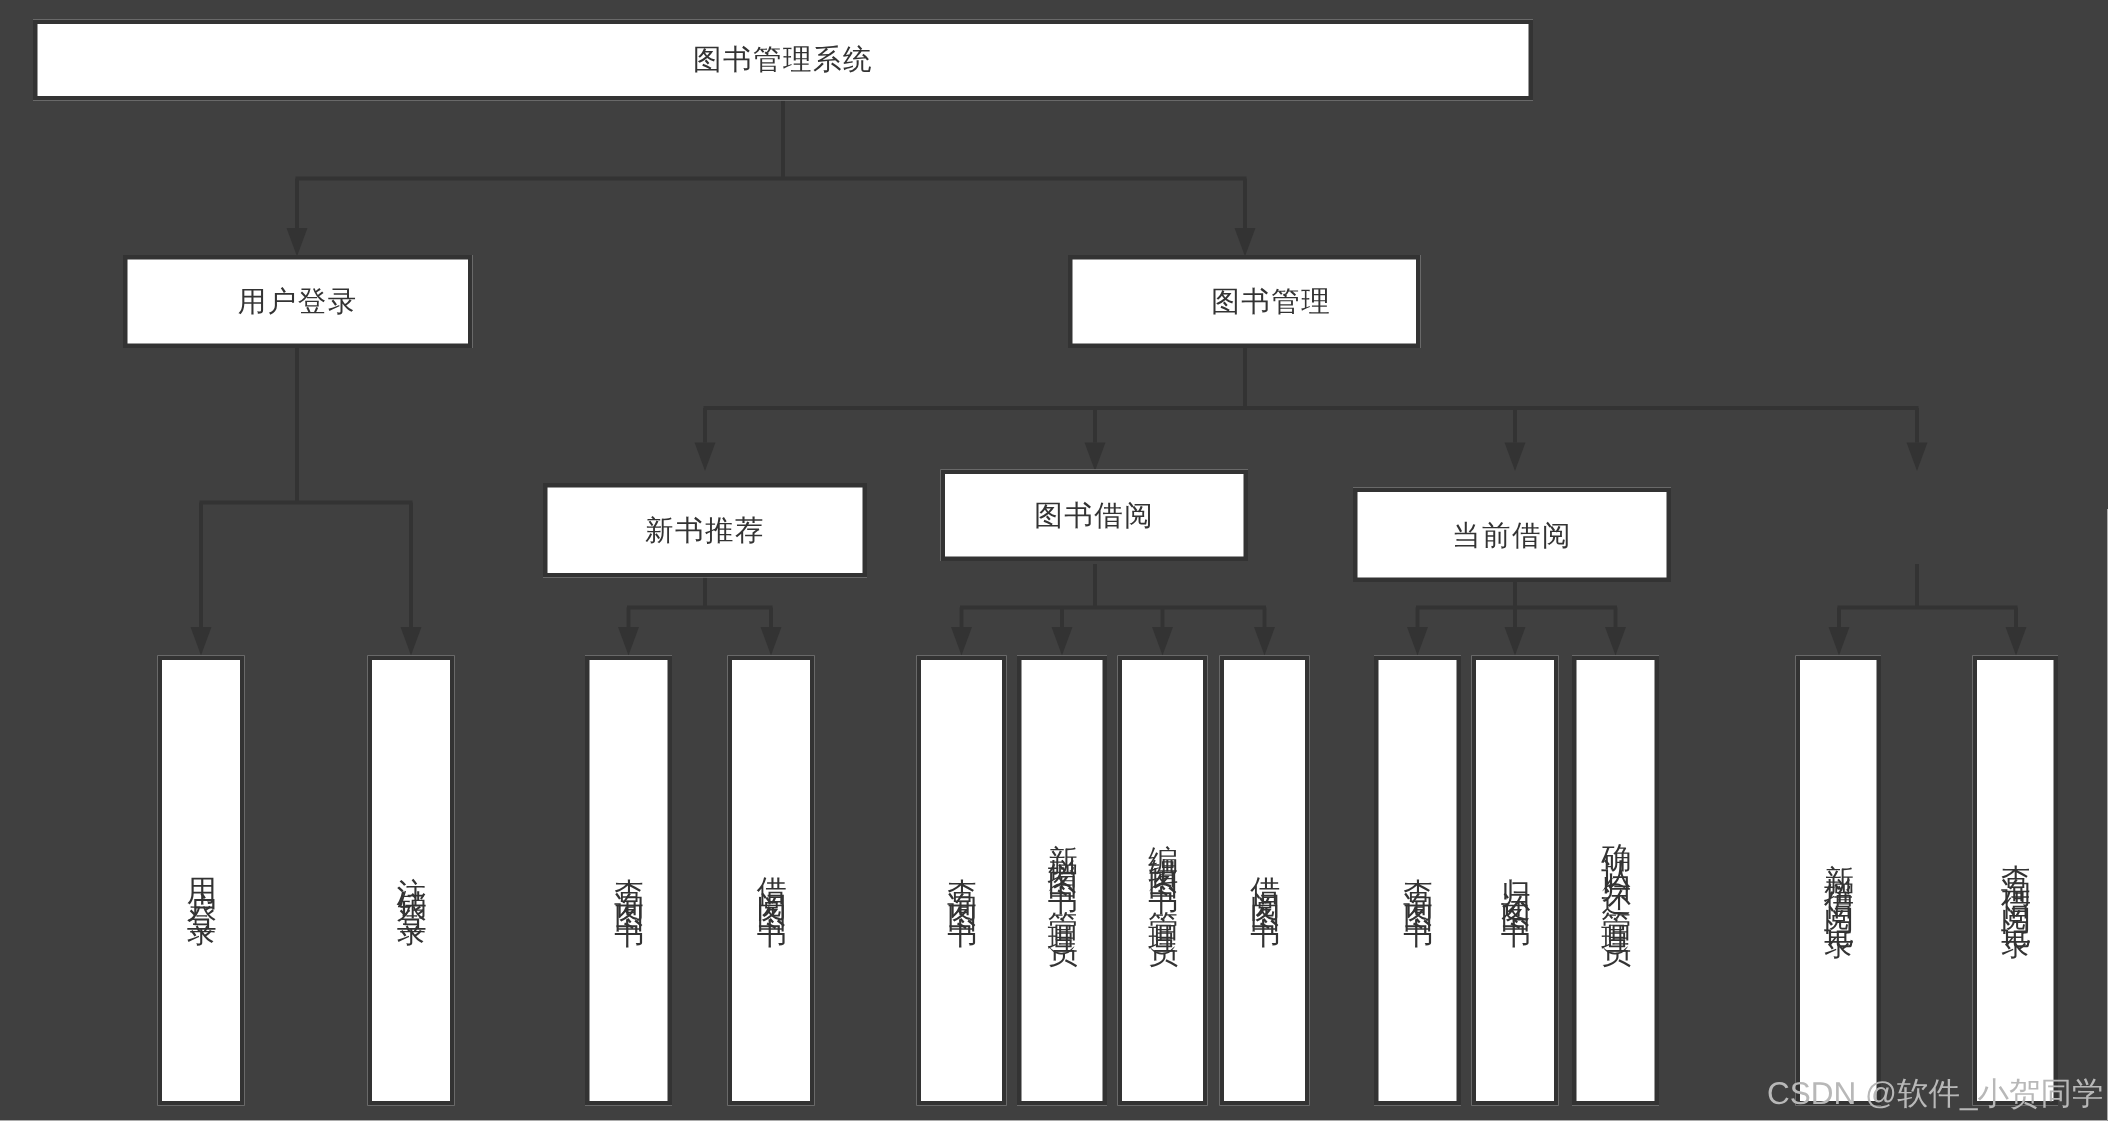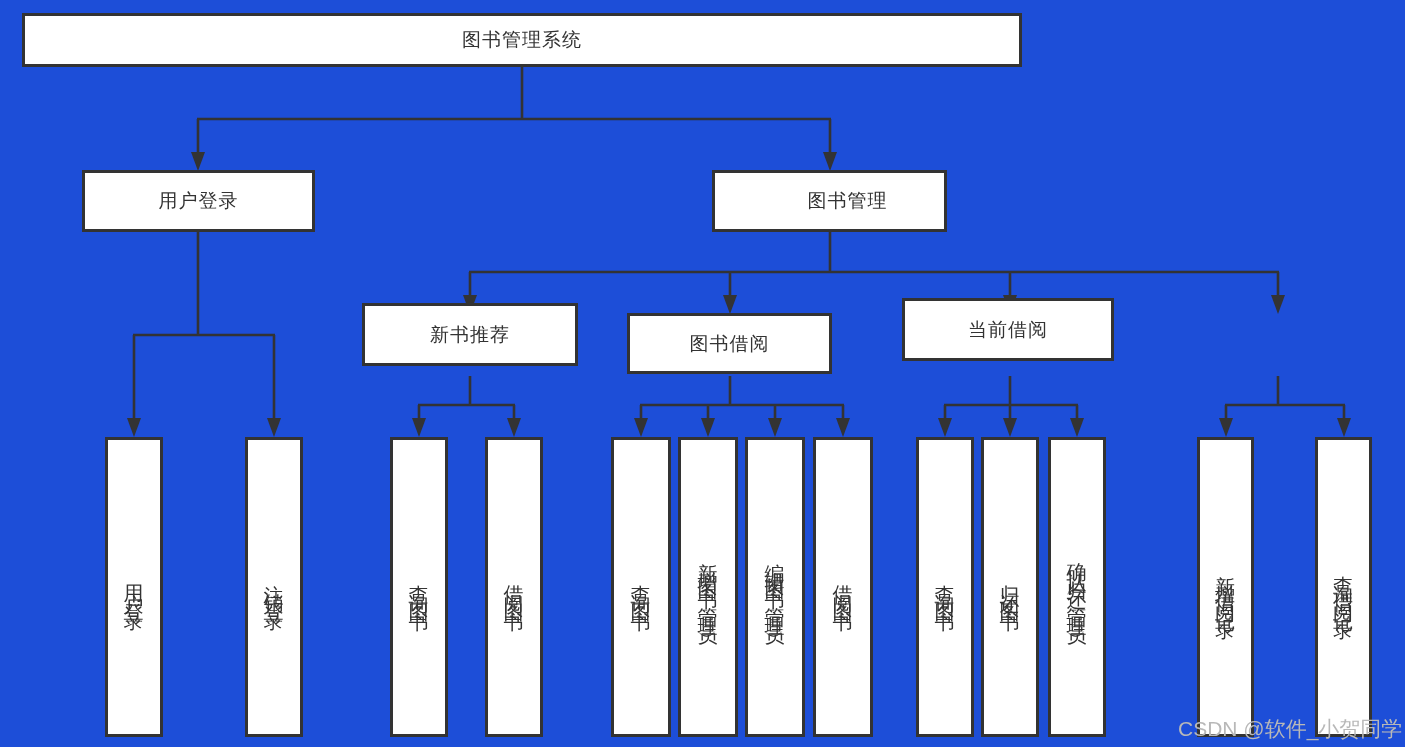--- a/index.html
+++ b/index.html
@@ -8,21 +8,21 @@
     --text: #333333;
     --wm: #b8b8b8;
   }
   * { margin: 0; padding: 0; }
   html, body { background: #ffffff; }
   body { font-family: "Liberation Sans", "DejaVu Sans", sans-serif; }
   .canvas {
     position: relative;
     width: 1405px;
     height: 747px;
-    background: #1d4ed8;
+    background: #404040;
     overflow: hidden;
   }
   .connectors {
     position: absolute;
     left: 0; top: 0;
     width: 1405px; height: 747px;
   }
   .connectors path {
     stroke: var(--line);
     stroke-width: 2.6;
@@ -112,23 +112,23 @@
     <path d="M1278 376 V405 M1225 405 H1345 M1226 405 V419 M1344 405 V419"></path>
     <polygon points="1219,418 1233,418 1226,437"></polygon>
     <polygon points="1337,418 1351,418 1344,437"></polygon>
   </svg>
 
   <div class="hbox" style="left:22px; top:13px; width:1000px; height:54px;">图书管理系统</div>
 
   <div class="hbox" style="left:82px; top:170px; width:233px; height:62px;">用户登录</div>
   <div class="hbox" style="left:712px; top:170px; width:235px; height:62px;padding-left:36px;">图书管理</div>
 
-  <div class="hbox" style="left:362px; top:303px; width:216px; height:63px;text-align:right;">新书推荐</div>
+  <div class="hbox" style="left:362px; top:322px; width:216px; height:63px;text-align:right;">新书推荐</div>
   <div class="hbox" style="left:627px; top:313px; width:205px; height:61px;">图书借阅</div>
-  <div class="hbox" style="left:902px; top:298px; width:212px; height:63px;text-align:right;">当前借阅</div>
+  <div class="hbox" style="left:902px; top:325px; width:212px; height:63px;text-align:right;">当前借阅</div>
 
   <div class="vbox" style="left:105px;">
     <span>用户登录</span>
   </div>
   <div class="vbox" style="left:245px;">
     <span>注销登录</span>
   </div>
 
   <div class="vbox" style="left:390px;">
     <span>查询图书</span>

